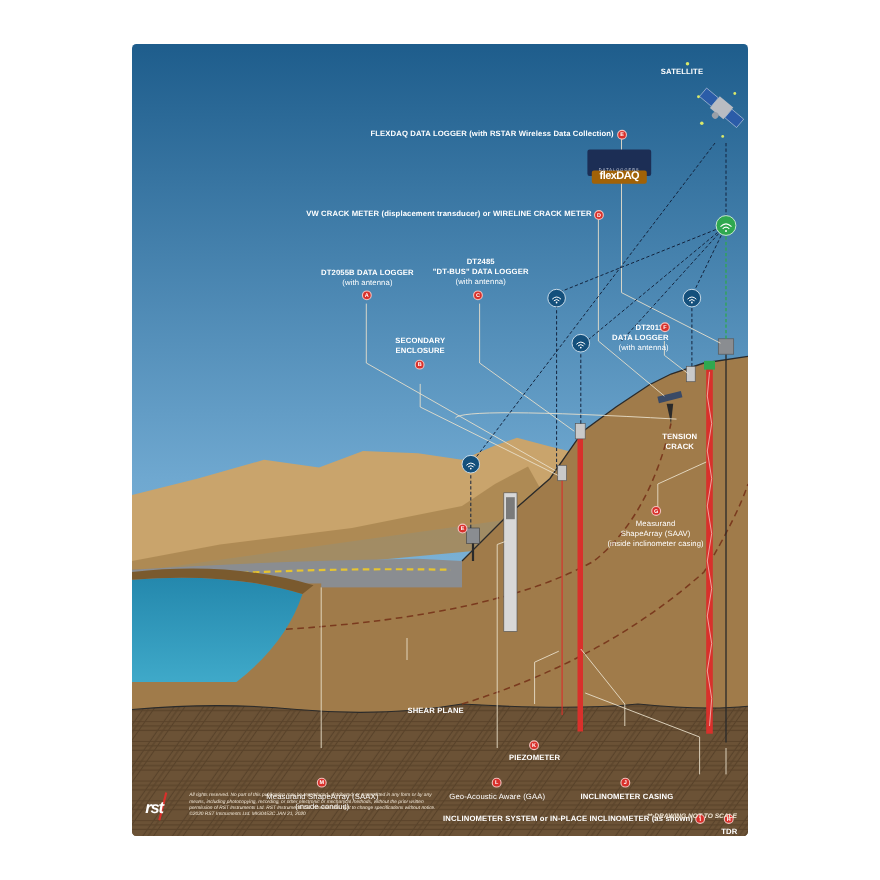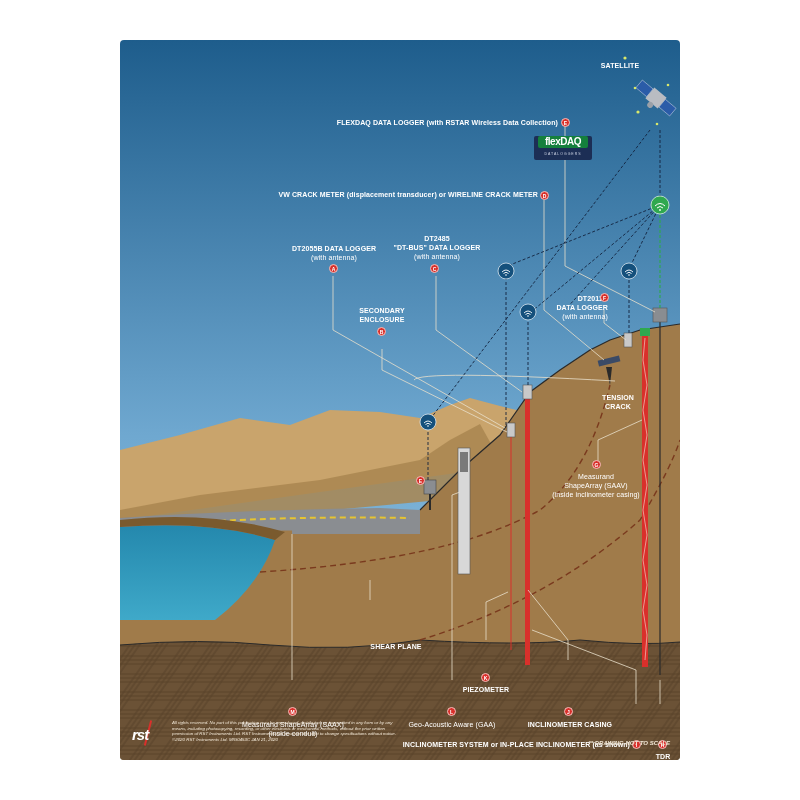--- a/index.html
+++ b/index.html
@@ -8,21 +8,21 @@
   #scene{position:absolute;left:0;top:0;width:560px;height:720px;}
   .lbl{position:absolute;color:#ffffff;font-weight:bold;font-size:7px;line-height:9px;text-align:center;white-space:nowrap;letter-spacing:0.1px;}
   .lbl.norm{font-weight:normal;}
   .lbl .sub{display:block;font-weight:normal;}
   .badge{position:absolute;width:9px;height:9px;border-radius:50%;background:#d9302b;color:#fff;font-size:5px;font-weight:bold;line-height:9px;text-align:center;border:0.5px solid #f3c0bd;box-sizing:border-box;}
   .legal{position:absolute;left:52px;top:680px;width:230px;color:#f1e7d6;font-style:italic;font-size:4.4px;line-height:5.6px;}
   .ntsc{position:absolute;right:10px;top:700px;color:#f1e7d6;font-style:italic;font-weight:bold;font-size:6px;}
   .logo{position:absolute;left:12px;top:686px;color:#fff;font-weight:bold;font-style:italic;font-size:15px;letter-spacing:-1px;}
   .logo-slash{position:absolute;left:27px;top:680px;width:2px;height:26px;background:#d9302b;transform:rotate(14deg);}
   .flexdaq{position:absolute;left:414px;top:96px;width:58px;height:24px;background:#1c2e55;border-radius:2px;}
-  .flexdaq .brand{position:absolute;left:4px;top:0;width:50px;height:12px;background:#15803d;border-radius:2px;color:#fff;font-weight:bold;font-size:10px;line-height:12px;text-align:center;letter-spacing:-0.5px;}
+  .flexdaq .brand{position:absolute;left:4px;top:19px;width:50px;height:12px;background:#a16207;border-radius:2px;color:#fff;font-weight:bold;font-size:10px;line-height:12px;text-align:center;letter-spacing:-0.5px;}
   .flexdaq .tag{position:absolute;left:0;top:16px;width:58px;color:#cfd6e6;font-size:3.5px;text-align:center;letter-spacing:1px;}
 </style>
 </head>
 <body>
 
 <div id="poster">
   <svg id="scene" viewBox="0 0 560 720">
     <defs>
       <linearGradient id="sky" x1="0" y1="0" x2="0" y2="1">
         <stop offset="0" stop-color="#1e5d8c"></stop>

